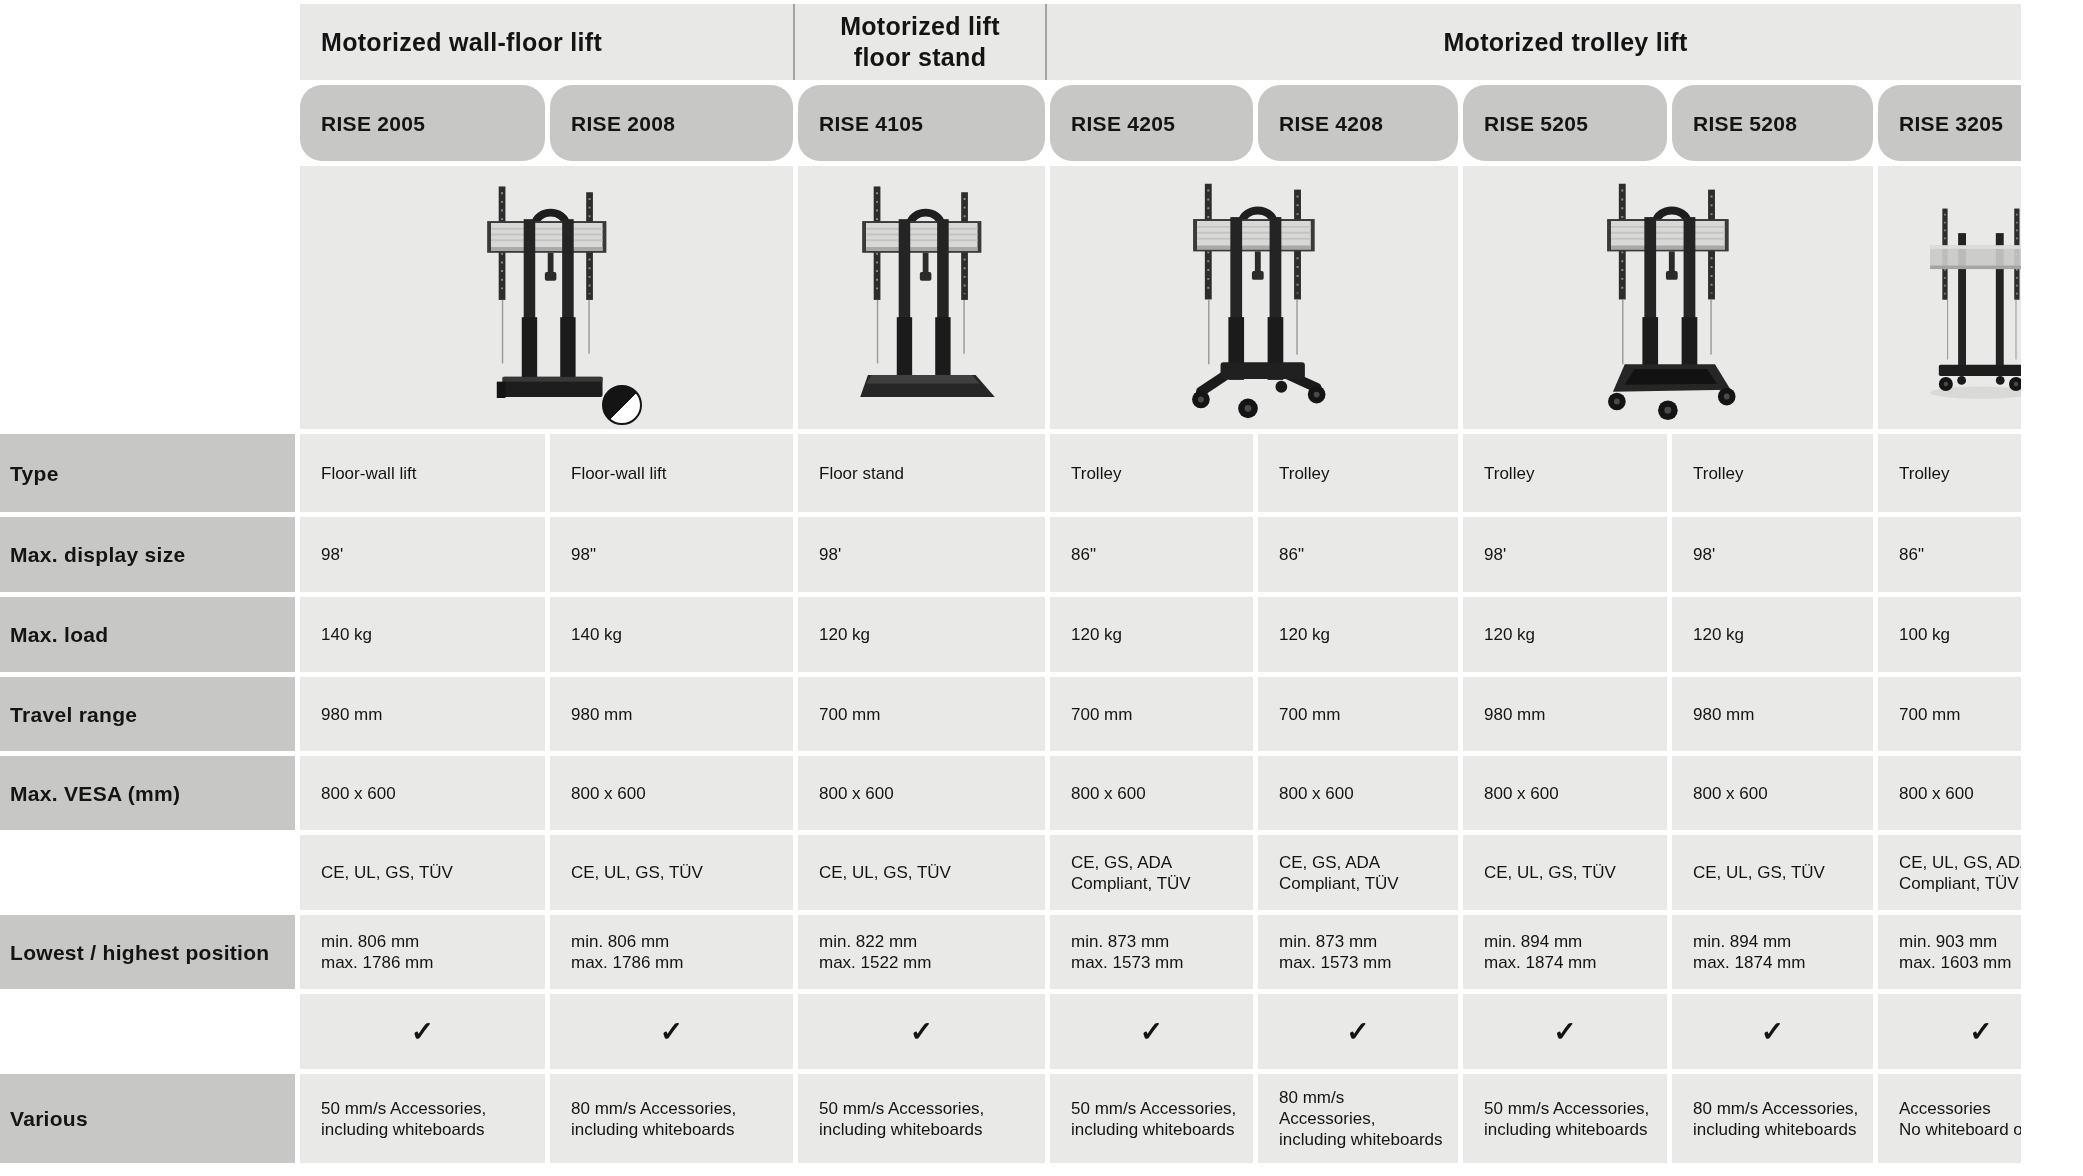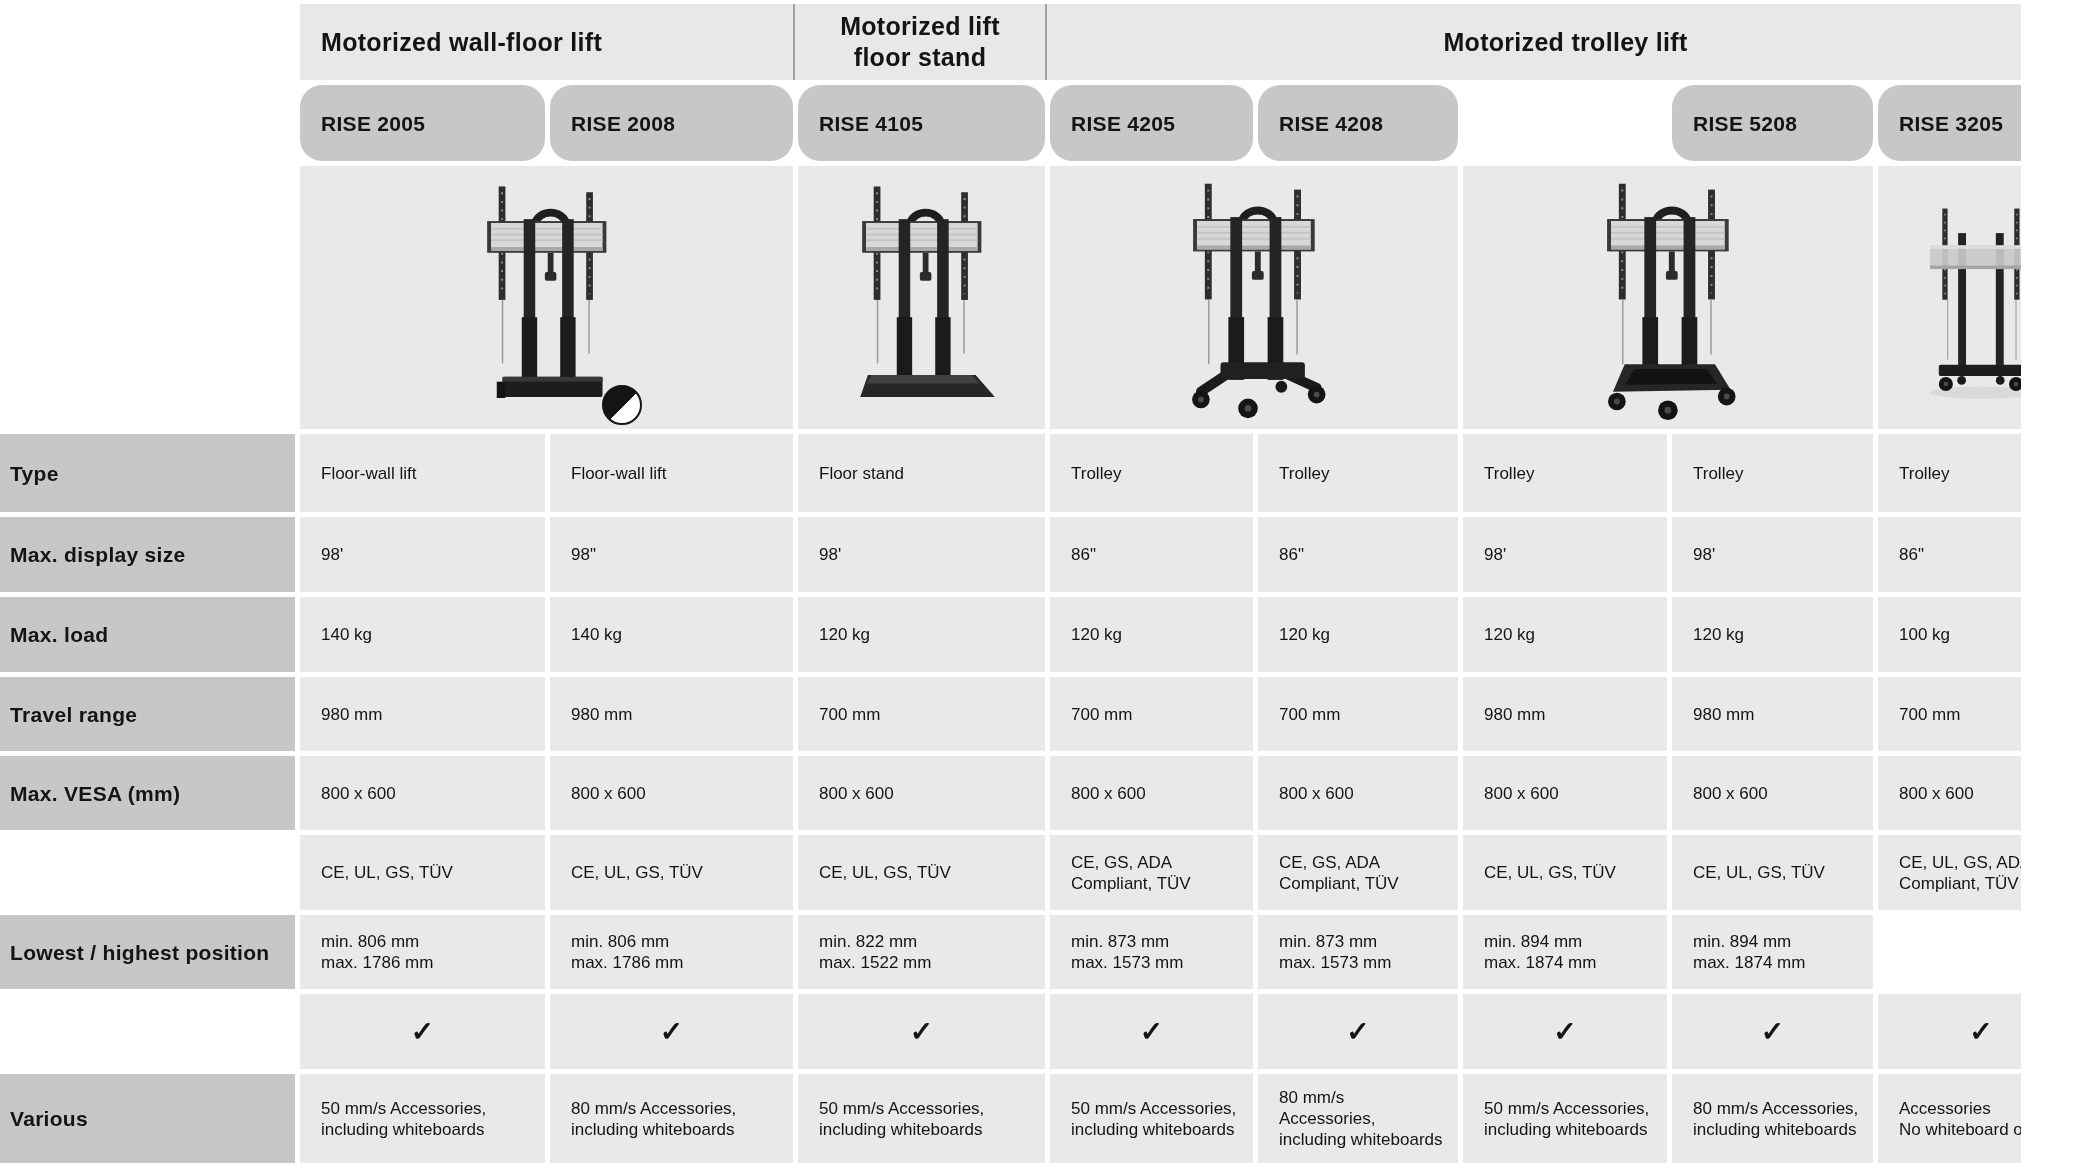--- a/index.html
+++ b/index.html
@@ -139,20 +139,21 @@
         <circle cx="130" cy="228" r="8" fill="#141414"></circle>
           <circle cx="130" cy="228" r="2.6" fill="#4a4a4a"></circle>
       </svg>
     </div>
 
   <div class="cell name" style="grid-area: 2 / 2;">RISE 2005</div>
       <div class="cell name" style="grid-area: 2 / 3;">RISE 2008</div>
       <div class="cell name" style="grid-area: 2 / 4;">RISE 4105</div>
       <div class="cell name" style="grid-area: 2 / 5;">RISE 4205</div>
       <div class="cell name" style="grid-area: 2 / 6;">RISE 4208</div>
+      <div class="cell name" style="grid-area: 2 / 7;">RISE 5205</div>
       <div class="cell name" style="grid-area: 2 / 8;">RISE 5208</div>
       <div class="cell name" style="grid-area: 2 / 9;">RISE 3205</div>
       <div class="cell rowlabel" style="grid-area: 4 / 1;">Type</div>
       <div class="cell" style="grid-area: 4 / 2;">Floor-wall lift</div>
       <div class="cell" style="grid-area: 4 / 3;">Floor-wall lift</div>
       <div class="cell" style="grid-area: 4 / 4;">Floor stand</div>
       <div class="cell" style="grid-area: 4 / 5;">Trolley</div>
       <div class="cell" style="grid-area: 4 / 6;">Trolley</div>
       <div class="cell" style="grid-area: 4 / 7;">Trolley</div>
       <div class="cell" style="grid-area: 4 / 8;">Trolley</div>
@@ -209,20 +210,22 @@
       <div class="cell" style="grid-area: 10 / 4;">min. 822 mm
 max. 1522 mm</div>
       <div class="cell" style="grid-area: 10 / 5;">min. 873 mm
 max. 1573 mm</div>
       <div class="cell" style="grid-area: 10 / 6;">min. 873 mm
 max. 1573 mm</div>
       <div class="cell" style="grid-area: 10 / 7;">min. 894 mm
 max. 1874 mm</div>
       <div class="cell" style="grid-area: 10 / 8;">min. 894 mm
 max. 1874 mm</div>
+      <div class="cell" style="grid-area: 10 / 9;">min. 903 mm
+max. 1603 mm</div>
       <div class="cell check" style="grid-area: 11 / 2;">✓</div>
       <div class="cell check" style="grid-area: 11 / 3;">✓</div>
       <div class="cell check" style="grid-area: 11 / 4;">✓</div>
       <div class="cell check" style="grid-area: 11 / 5;">✓</div>
       <div class="cell check" style="grid-area: 11 / 6;">✓</div>
       <div class="cell check" style="grid-area: 11 / 7;">✓</div>
       <div class="cell check" style="grid-area: 11 / 8;">✓</div>
       <div class="cell check" style="grid-area: 11 / 9;">✓</div>
       <div class="cell rowlabel" style="grid-area: 12 / 1;">Various</div>
       <div class="cell" style="grid-area: 12 / 2;">50 mm/s Accessories,

